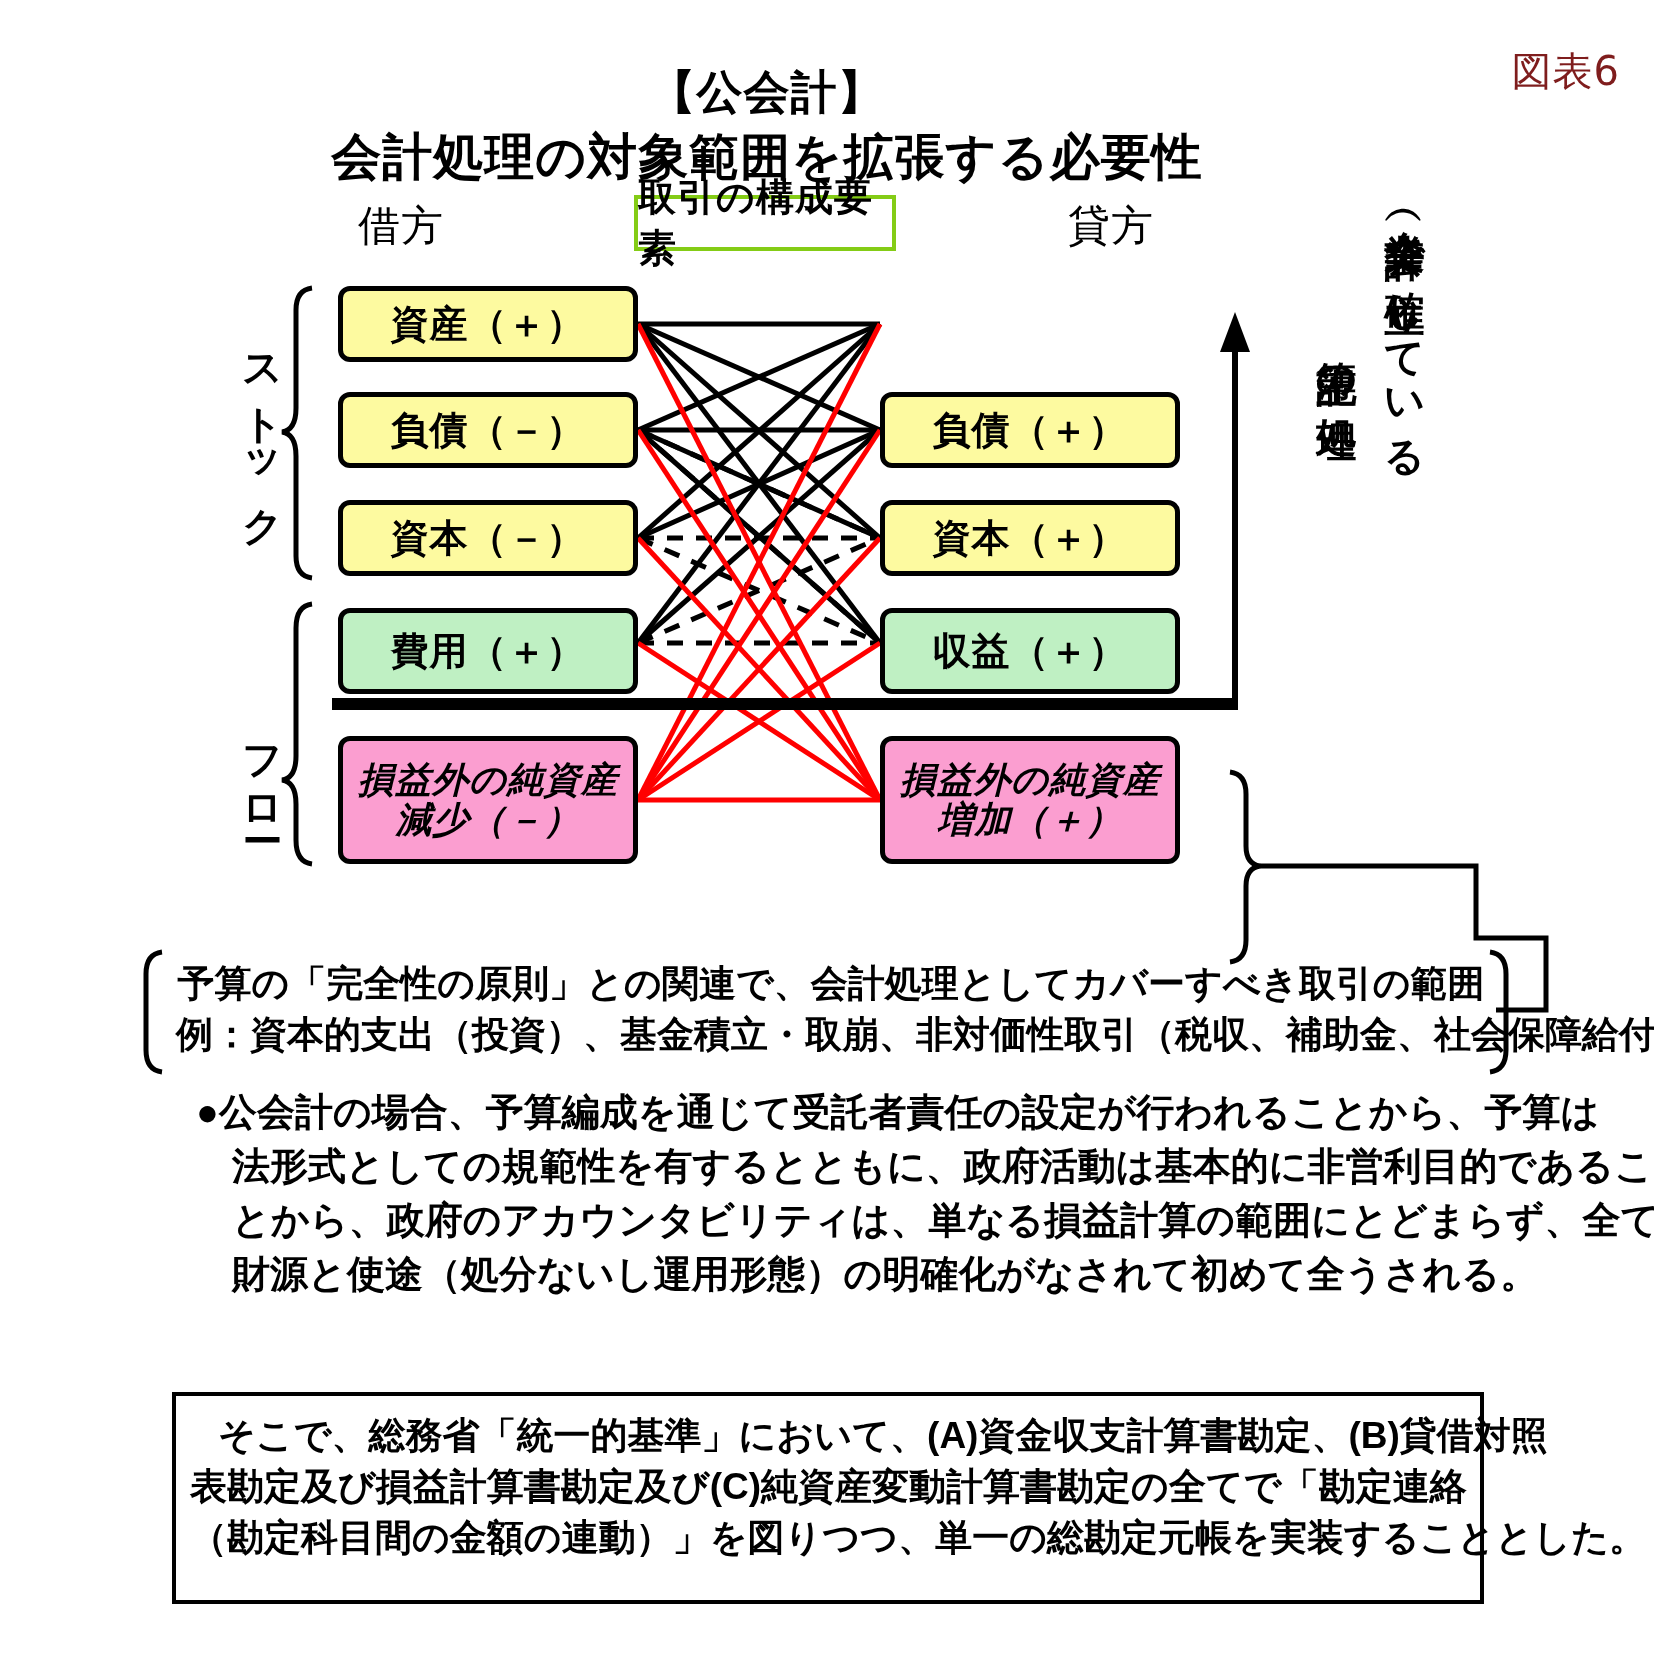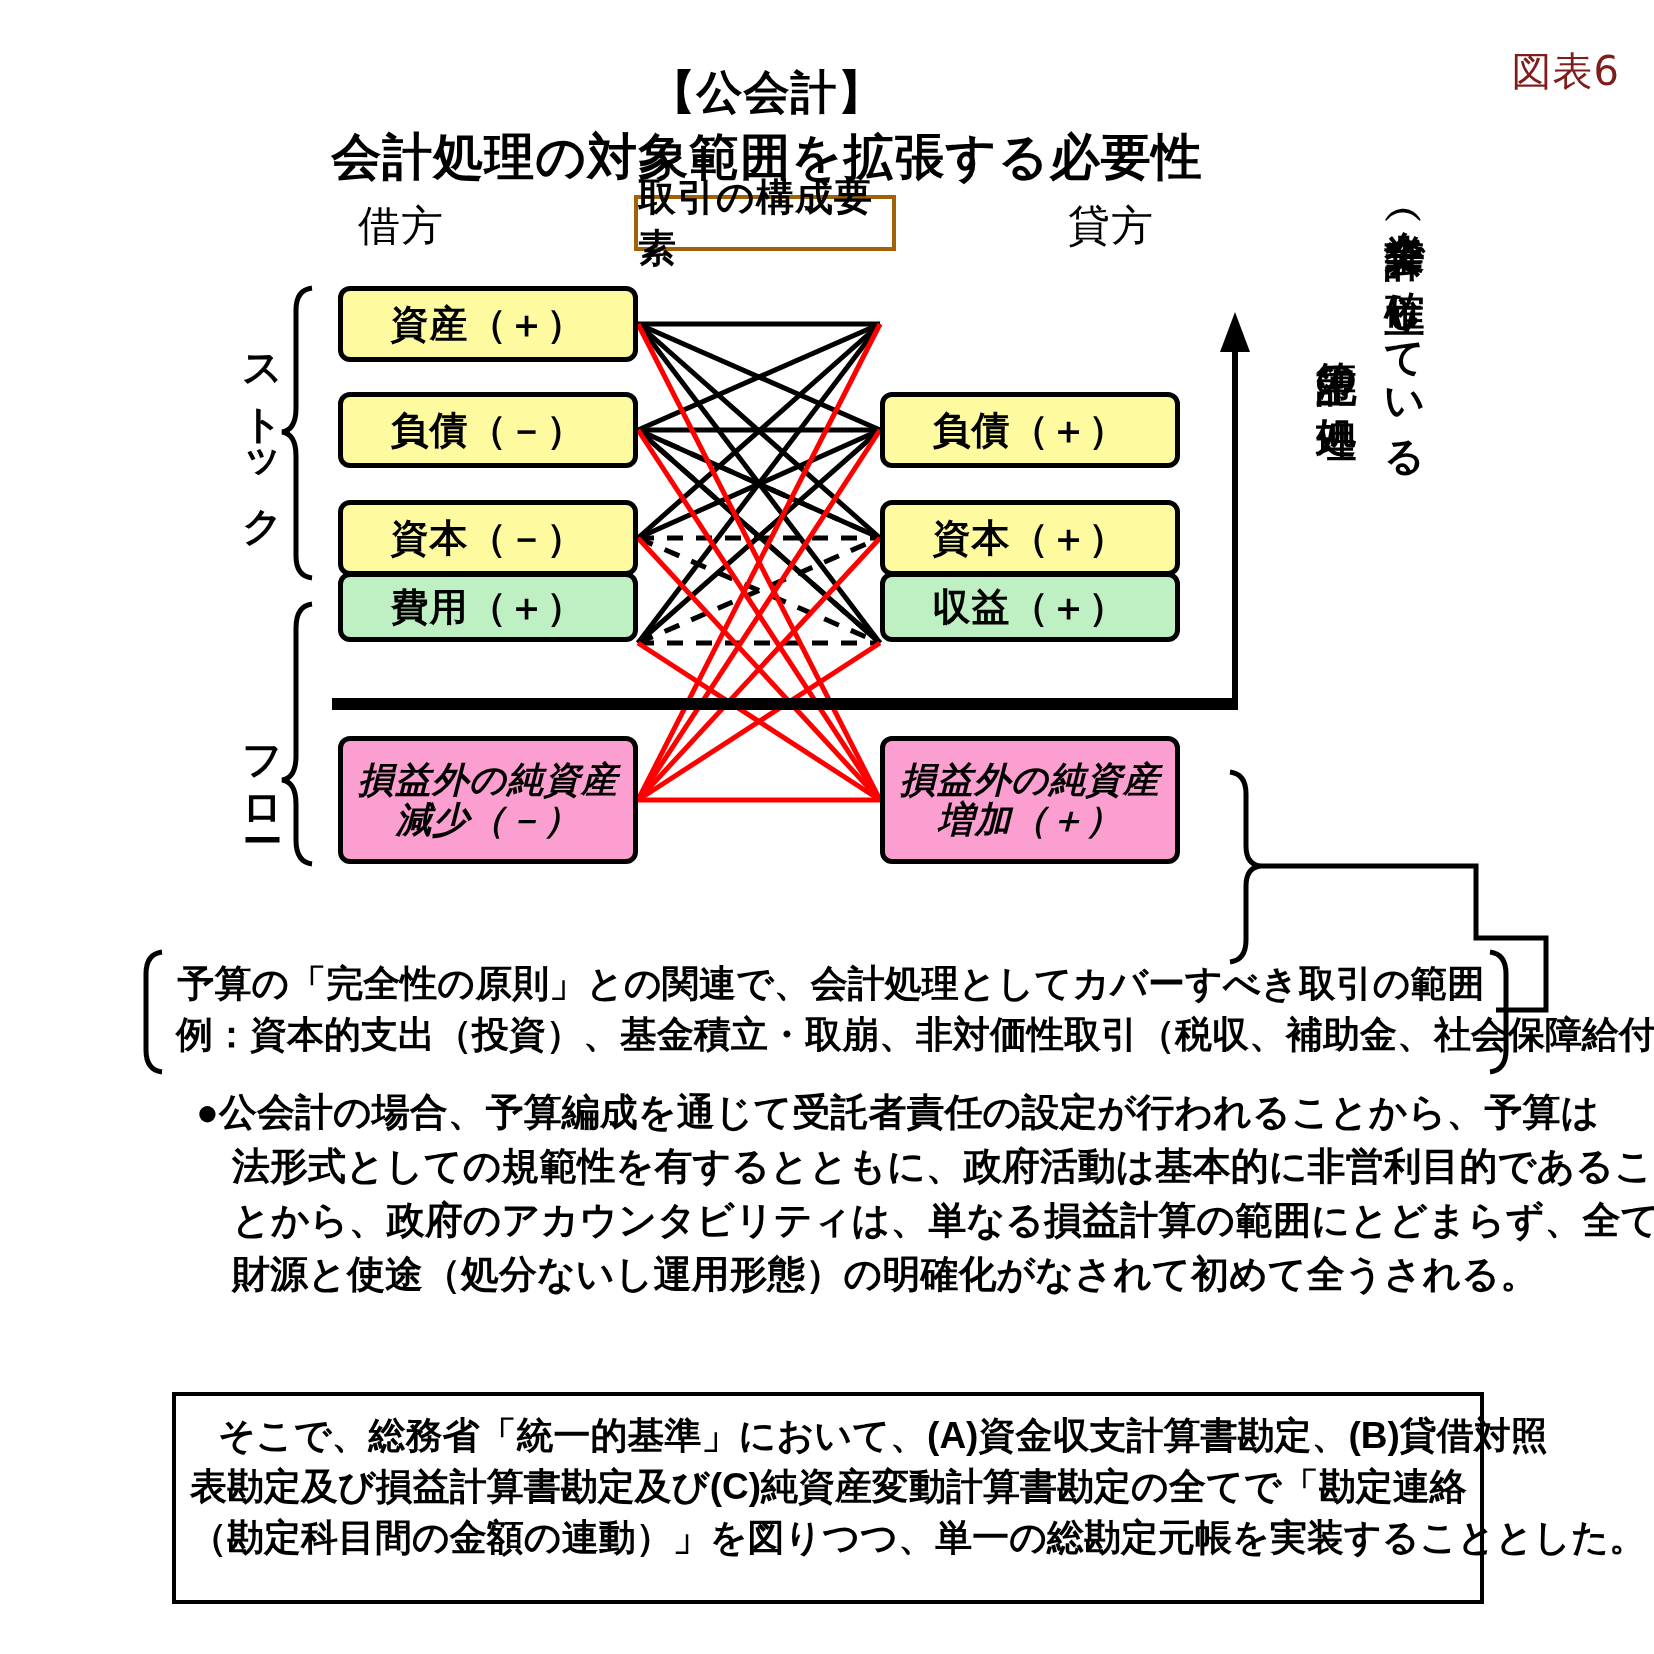--- a/index.html
+++ b/index.html
@@ -29,21 +29,21 @@
   }
 
   
   .col-head{
     position:absolute;font-size:42px;font-weight:normal;letter-spacing:1px;
   }
   #head-debit{left:358px;top:198px;}
   #head-credit{left:1068px;top:198px;}
   #head-elements{
     position:absolute;left:634px;top:195px;width:262px;height:56px;
-    border:4px solid #a16207;box-sizing:border-box;
+    border:4px solid #84cc16;box-sizing:border-box;
     display:flex;align-items:center;justify-content:center;
     font-size:38px;font-weight:bold;background:#fff;letter-spacing:1px;
   }
 
   
   .acct{
     position:absolute;box-sizing:border-box;
     border:5px solid #000;border-radius:12px;
     display:flex;align-items:center;justify-content:center;
     text-align:center;line-height:1.12;
@@ -55,21 +55,21 @@
   .c-green {background:#bff0c3;}
   .c-pink  {background:#fb9ed0;font-style:italic;}
 
   
   .colL{left:338px;width:300px;}
   .colR{left:880px;width:300px;}
 
   .r1{top:286px;height:76px;}
   .r2{top:392px;height:76px;}
   .r3{top:500px;height:76px;}
-  .r4{top:572px;height:70px;}
+  .r4{top:608px;height:86px;}
   .r5{top:736px;height:128px;}
 
   
   #divider{
     position:absolute;left:332px;top:698px;width:906px;height:12px;
     background:#000;z-index:7;
   }
 
   
   #overlay{position:absolute;left:0;top:0;width:1654px;height:1654px;z-index:4;}

